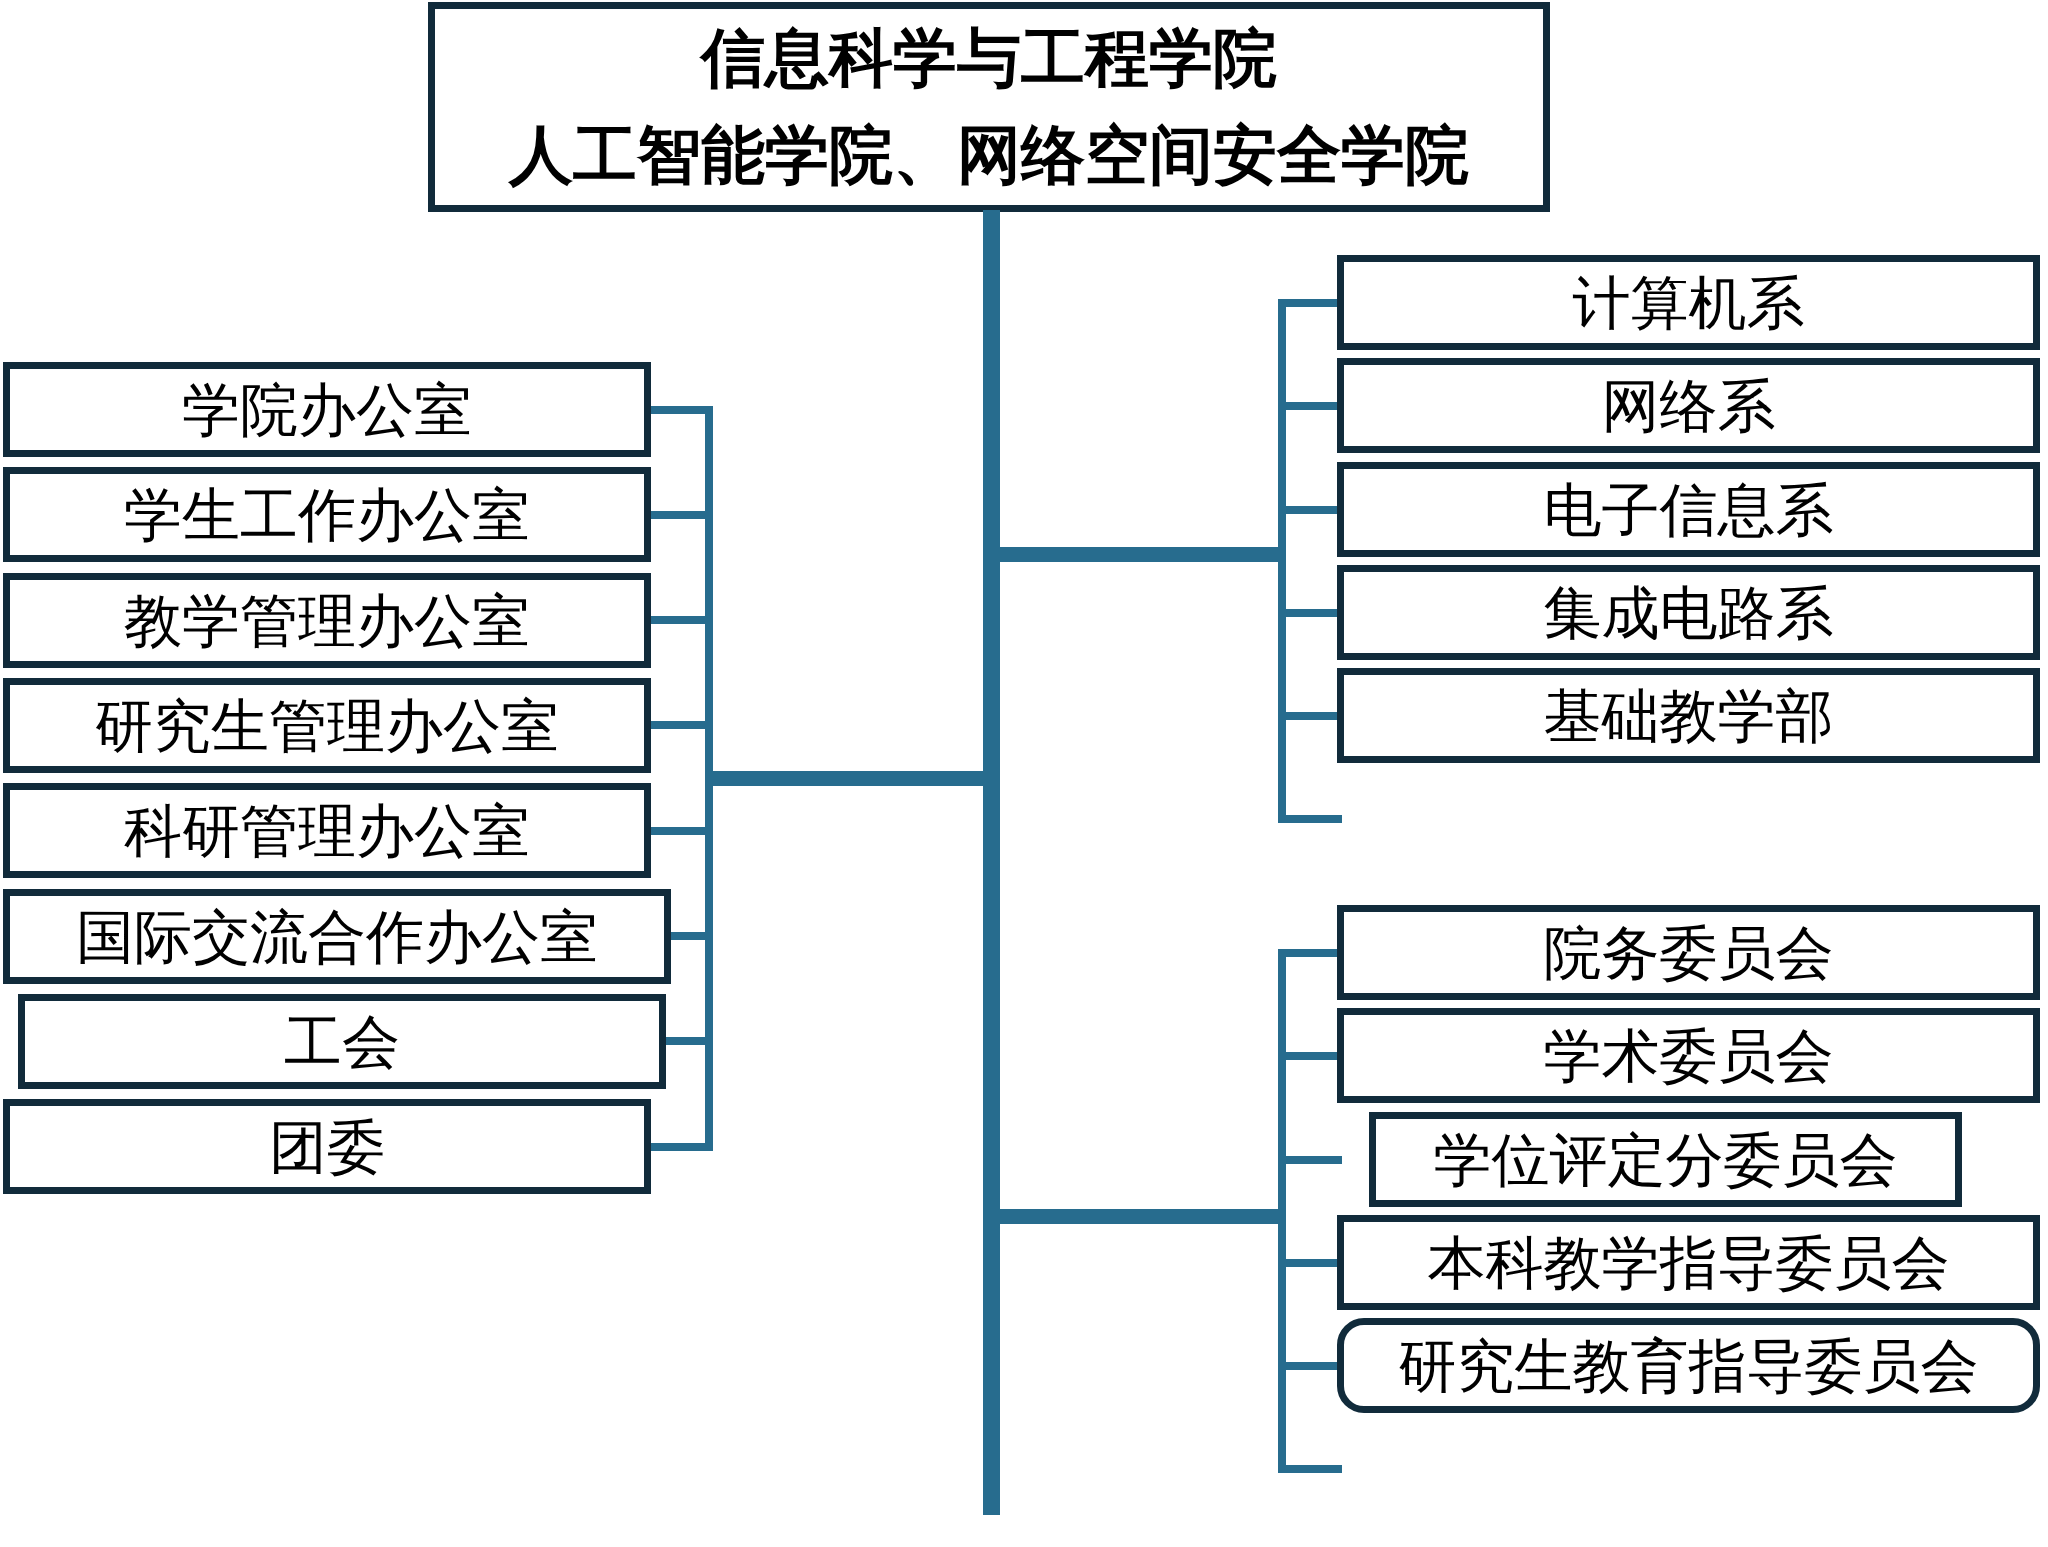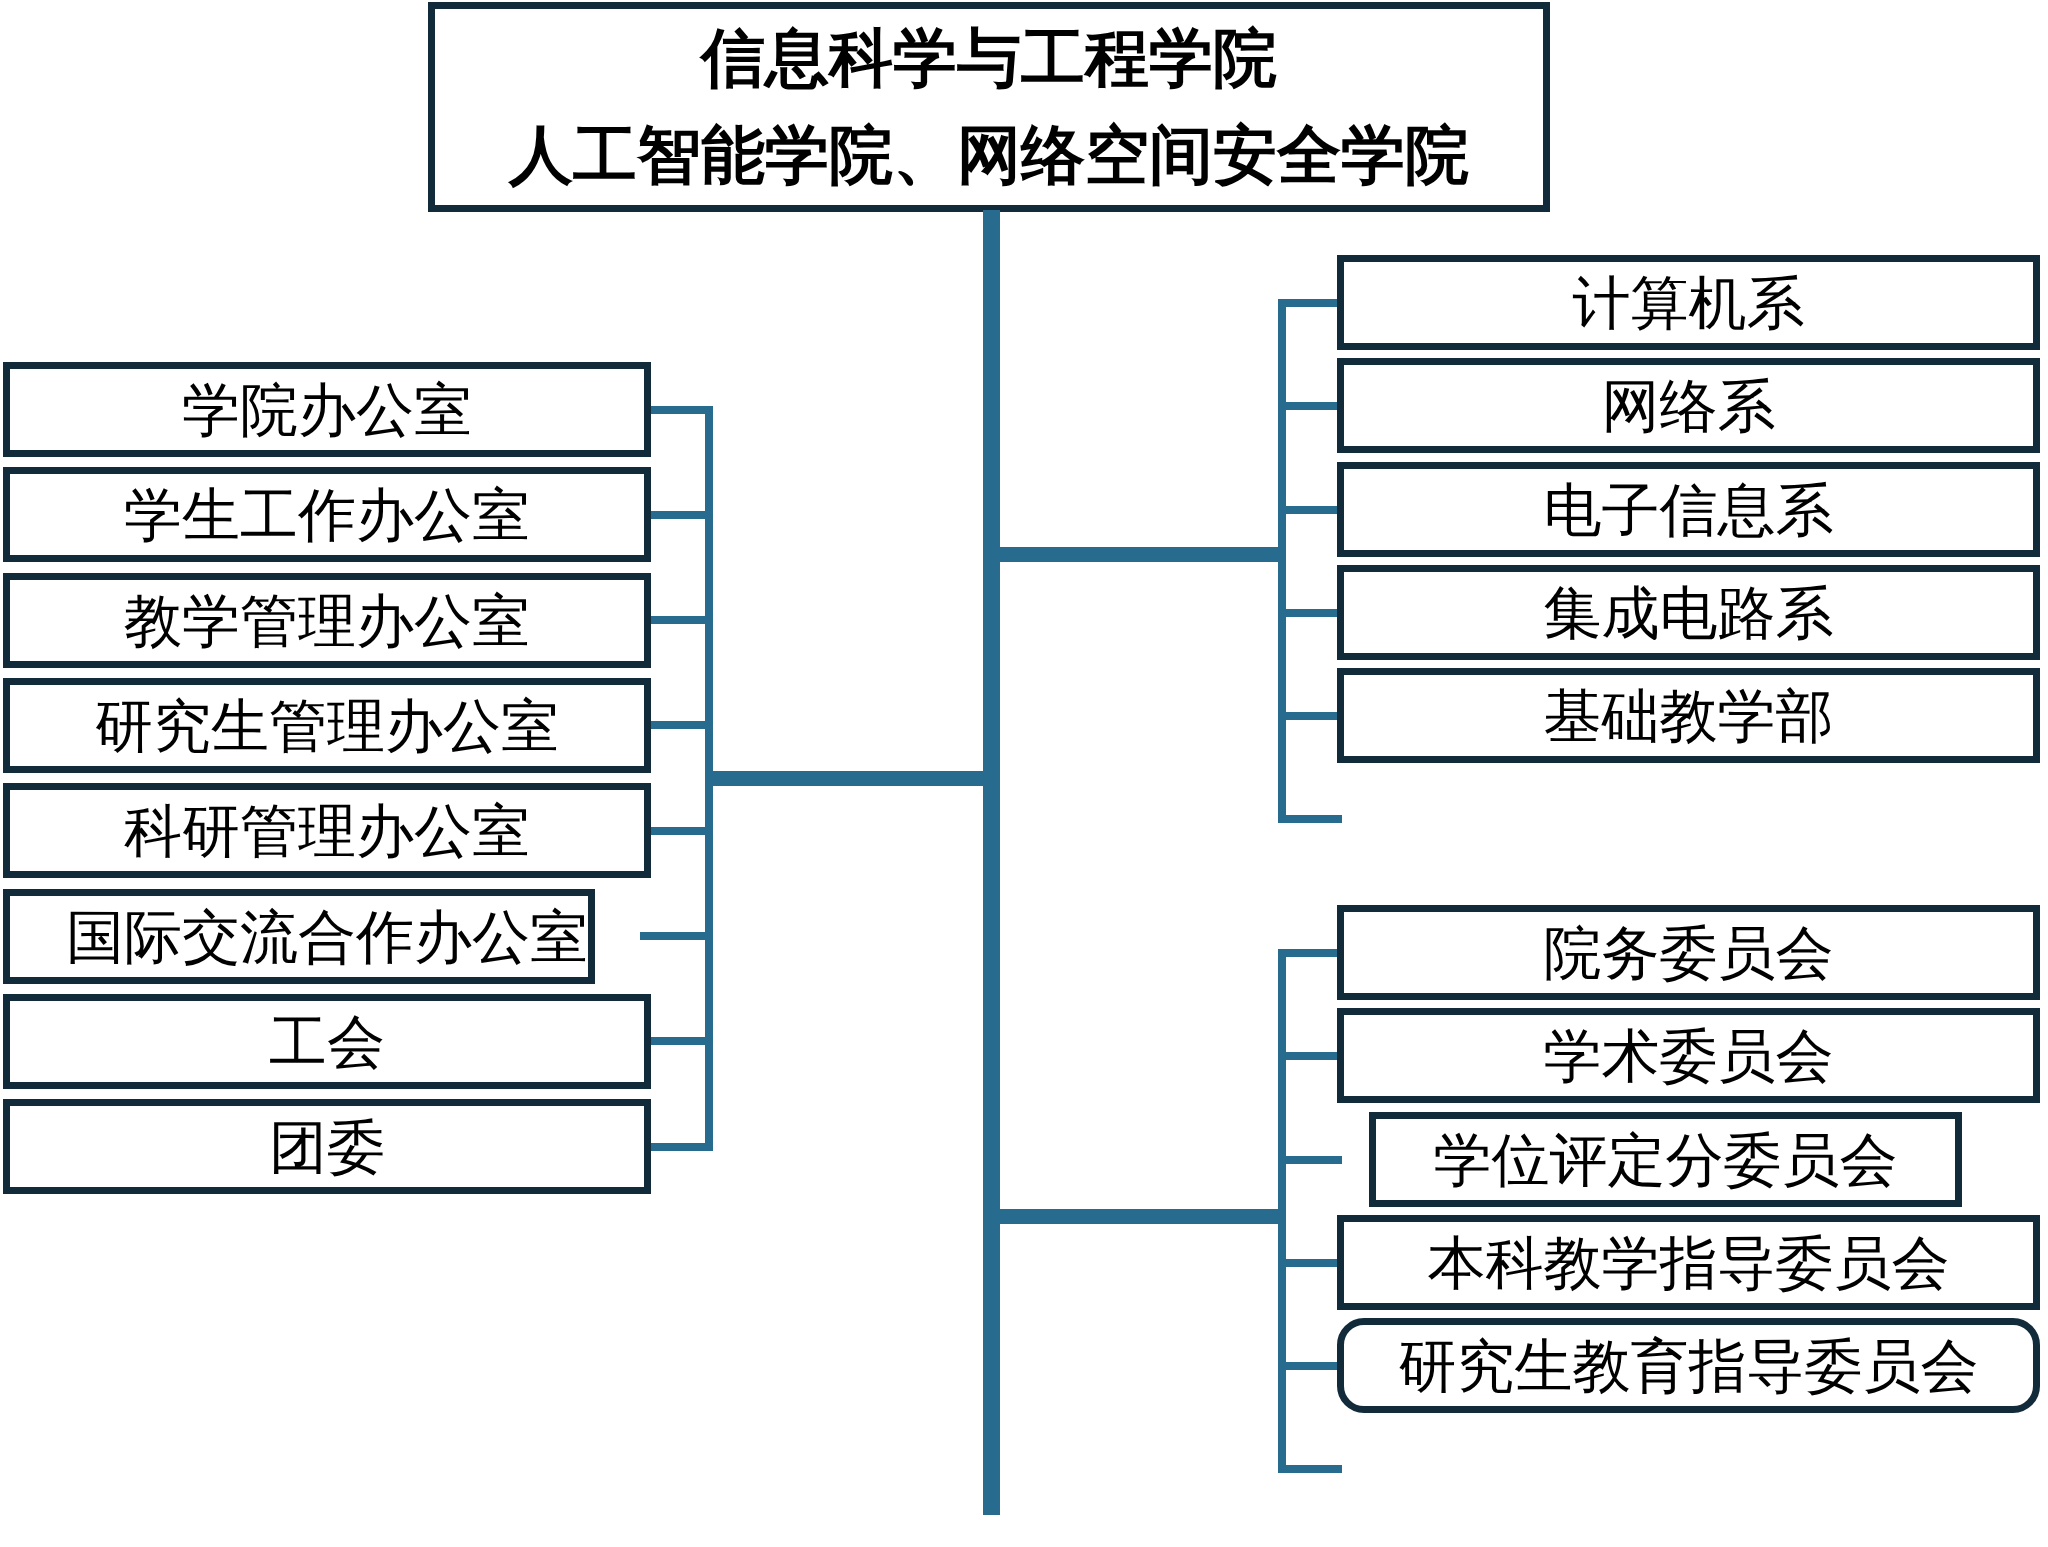--- a/index.html
+++ b/index.html
@@ -72,24 +72,24 @@
   </div>
   <div class="box" style="left:3px;top:573px;width:648px;height:95px;text-align:right;">
     <span>教学管理办公室</span>
   </div>
   <div class="box" style="left:3px;top:678px;width:648px;height:95px;">
     <span>研究生管理办公室</span>
   </div>
   <div class="box" style="left:3px;top:783px;width:648px;height:95px;">
     <span>科研管理办公室</span>
   </div>
-  <div class="box" style="left:3px;top:889px;width:592px;height:95px;justify-content:flex-end;">
+  <div class="box" style="left:3px;top:889px;width:668px;height:95px;">
     <span>国际交流合作办公室</span>
   </div>
-  <div class="box" style="left:3px;top:994px;width:648px;height:95px;">
+  <div class="box" style="left:18px;top:994px;width:648px;height:95px;">
     <span>工会</span>
   </div>
   <div class="box" style="left:3px;top:1099px;width:648px;height:95px;">
     <span>团委</span>
   </div>
 
   <div class="line" style="left:996px;top:547px;width:290px;height:15px;"></div>
   <div class="line" style="left:1278px;top:299px;width:8px;height:524px;"></div>
 
   <div class="line" style="left:1280px;top:299px;width:62px;height:8px;"></div>

